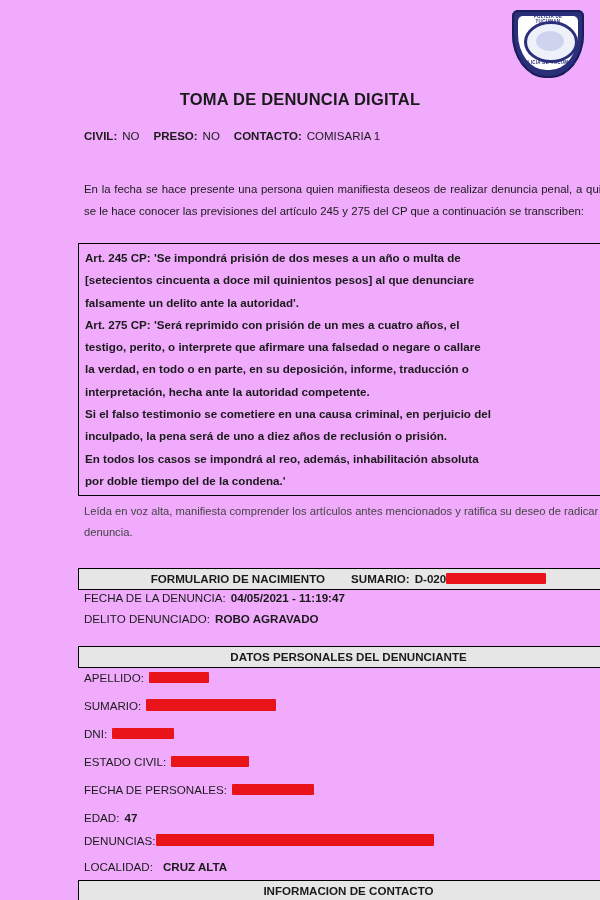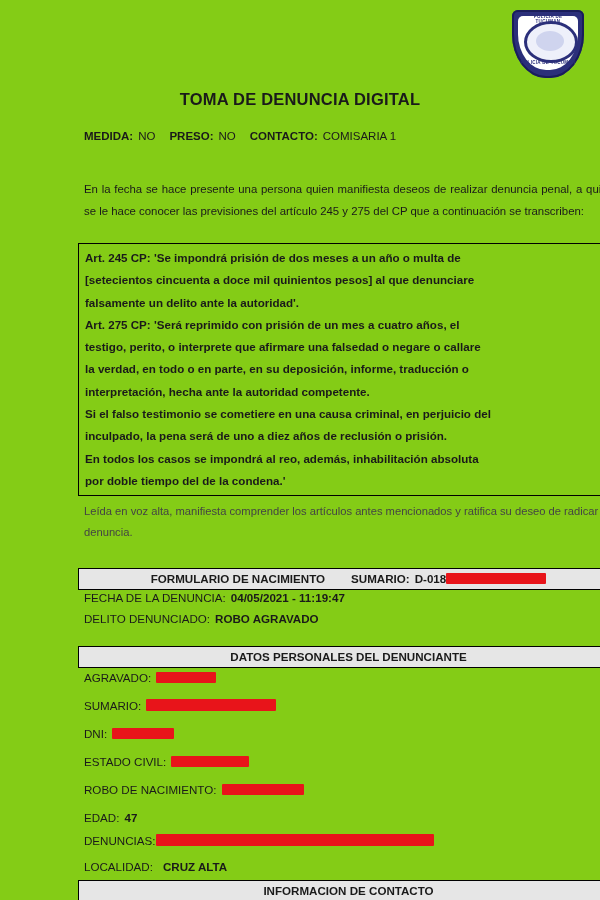--- a/index.html
+++ b/index.html
@@ -13,21 +13,21 @@
     position: relative;
     overflow: hidden;
     font-family: "Liberation Sans", sans-serif;
     color: #1a1a1a;
   }
   .page {
     position: absolute;
     left: 0; top: 0;
     width: 600px;
     height: 900px;
-    background: #84cc16;
+    background: #f0abfc;
   }
 
   
   .badge {
     position: absolute;
     right: 10px;
     top: 8px;
     width: 84px;
     height: 72px;
   }
@@ -195,21 +195,21 @@
     <div class="shield"></div>
     <div class="inner"></div>
     <div class="ring"></div>
     <div class="toptext">POLICIA DE TUCUMAN</div>
     <div class="bottext">POLICIA DE TUCUMAN</div>
   </div>
 
   <div class="doc-title">TOMA DE DENUNCIA DIGITAL</div>
 
   <div class="meta-line">
-    <b>MEDIDA:</b><span class="sp-s"></span><span>NO</span><span class="sp"></span><b>PRESO:</b><span class="sp-s"></span><span>NO</span><span class="sp"></span><b>CONTACTO:</b><span class="sp-s"></span><span>COMISARIA 1</span>
+    <b>CIVIL:</b><span class="sp-s"></span><span>NO</span><span class="sp"></span><b>PRESO:</b><span class="sp-s"></span><span>NO</span><span class="sp"></span><b>CONTACTO:</b><span class="sp-s"></span><span>COMISARIA 1</span>
   </div>
 
   <div class="intro">En la fecha se hace presente una persona quien manifiesta deseos de realizar denuncia penal, a quien se le hace conocer las previsiones del artículo 245 y 275 del CP que a continuación se transcriben:</div>
 
   <div class="law-box">
     <p>Art. 245 CP: 'Se impondrá prisión de dos meses a un año o multa de</p>
     <p>[setecientos cincuenta a doce mil quinientos pesos] al que denunciare</p>
     <p>falsamente un delito ante la autoridad'.</p>
     <p>Art. 275 CP: 'Será reprimido con prisión de un mes a cuatro años, el</p>
     <p>testigo, perito, o interprete que afirmare una falsedad o negare o callare</p>
@@ -217,51 +217,51 @@
     <p>interpretación, hecha ante la autoridad competente.</p>
     <p>Si el falso testimonio se cometiere en una causa criminal, en perjuicio del</p>
     <p>inculpado, la pena será de uno a diez años de reclusión o prisión.</p>
     <p>En todos los casos se impondrá al reo, además, inhabilitación absoluta</p>
     <p>por doble tiempo del de la condena.'</p>
   </div>
 
   <div class="after-law">Leída en voz alta, manifiesta comprender los artículos antes mencionados y ratifica su deseo de radicar denuncia.</div>
 
   <div class="tbl band" style="top:568px;">
-    <span>FORMULARIO DE NACIMIENTO</span><span class="gap"></span><span>SUMARIO:</span><span class="sep"></span><span>D-018</span><span class="redact" style="width:100px;"></span>
+    <span>FORMULARIO DE NACIMIENTO</span><span class="gap"></span><span>SUMARIO:</span><span class="sep"></span><span>D-020</span><span class="redact" style="width:100px;"></span>
   </div>
 
   <div class="tbl row" style="top:588px;">
     <b>FECHA DE LA DENUNCIA:</b><span class="sep"></span><span class="val">04/05/2021 - 11:19:47</span>
   </div>
 
   <div class="tbl row" style="top:609px;">
     <b>DELITO DENUNCIADO:</b><span class="sep"></span><span class="val">ROBO AGRAVADO</span>
   </div>
 
   <div class="tbl band" style="top:646px;">DATOS PERSONALES DEL DENUNCIANTE</div>
 
   <div class="tbl row" style="top:668px;">
-    <b>AGRAVADO:</b><span class="sep"></span><span class="redact" style="width:60px;"></span>
+    <b>APELLIDO:</b><span class="sep"></span><span class="redact" style="width:60px;"></span>
   </div>
 
   <div class="tbl row" style="top:696px;">
     <b>SUMARIO:</b><span class="sep"></span><span class="redact tall" style="width:130px;"></span>
   </div>
 
   <div class="tbl row" style="top:724px;">
     <b>DNI:</b><span class="sep"></span><span class="redact" style="width:62px;"></span>
   </div>
 
   <div class="tbl row" style="top:752px;">
     <b>ESTADO CIVIL:</b><span class="sep"></span><span class="redact" style="width:78px;"></span>
   </div>
 
   <div class="tbl row" style="top:780px;">
-    <b>ROBO DE NACIMIENTO:</b><span class="sep"></span><span class="redact" style="width:82px;"></span>
+    <b>FECHA DE PERSONALES:</b><span class="sep"></span><span class="redact" style="width:82px;"></span>
   </div>
 
   <div class="tbl row" style="top:808px;">
     <b>EDAD:</b><span class="sep"></span><span class="val">47</span>
   </div>
 
   <div class="tbl row" style="top:831px;">
     <b>DENUNCIAS:</b><span class="redact tall" style="width:278px;"></span>
   </div>
 

